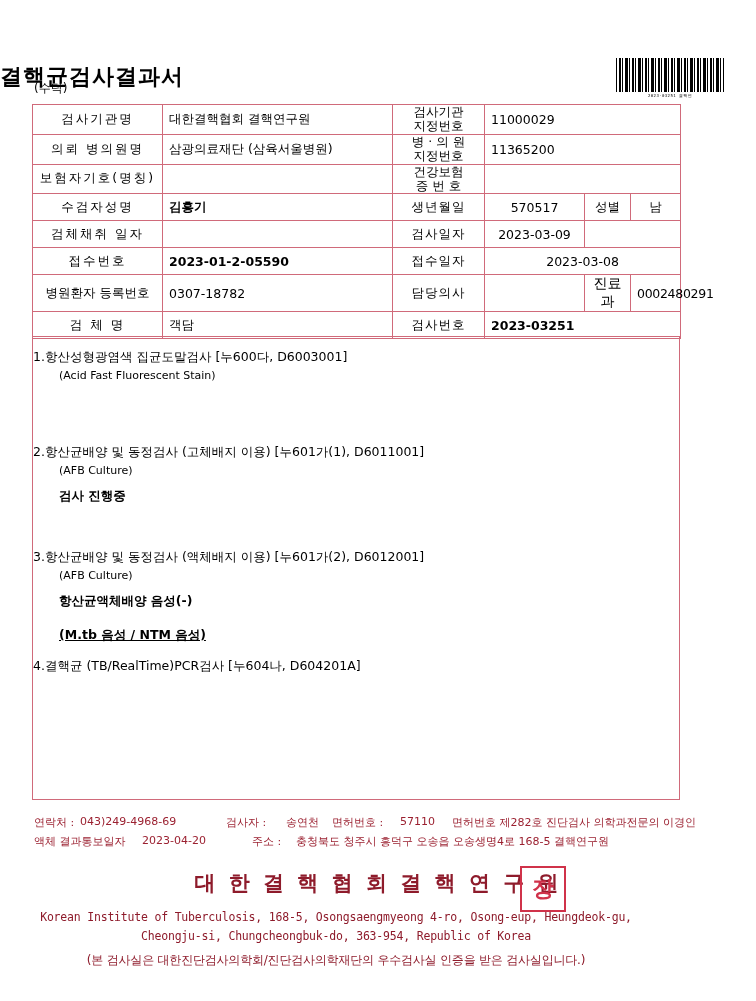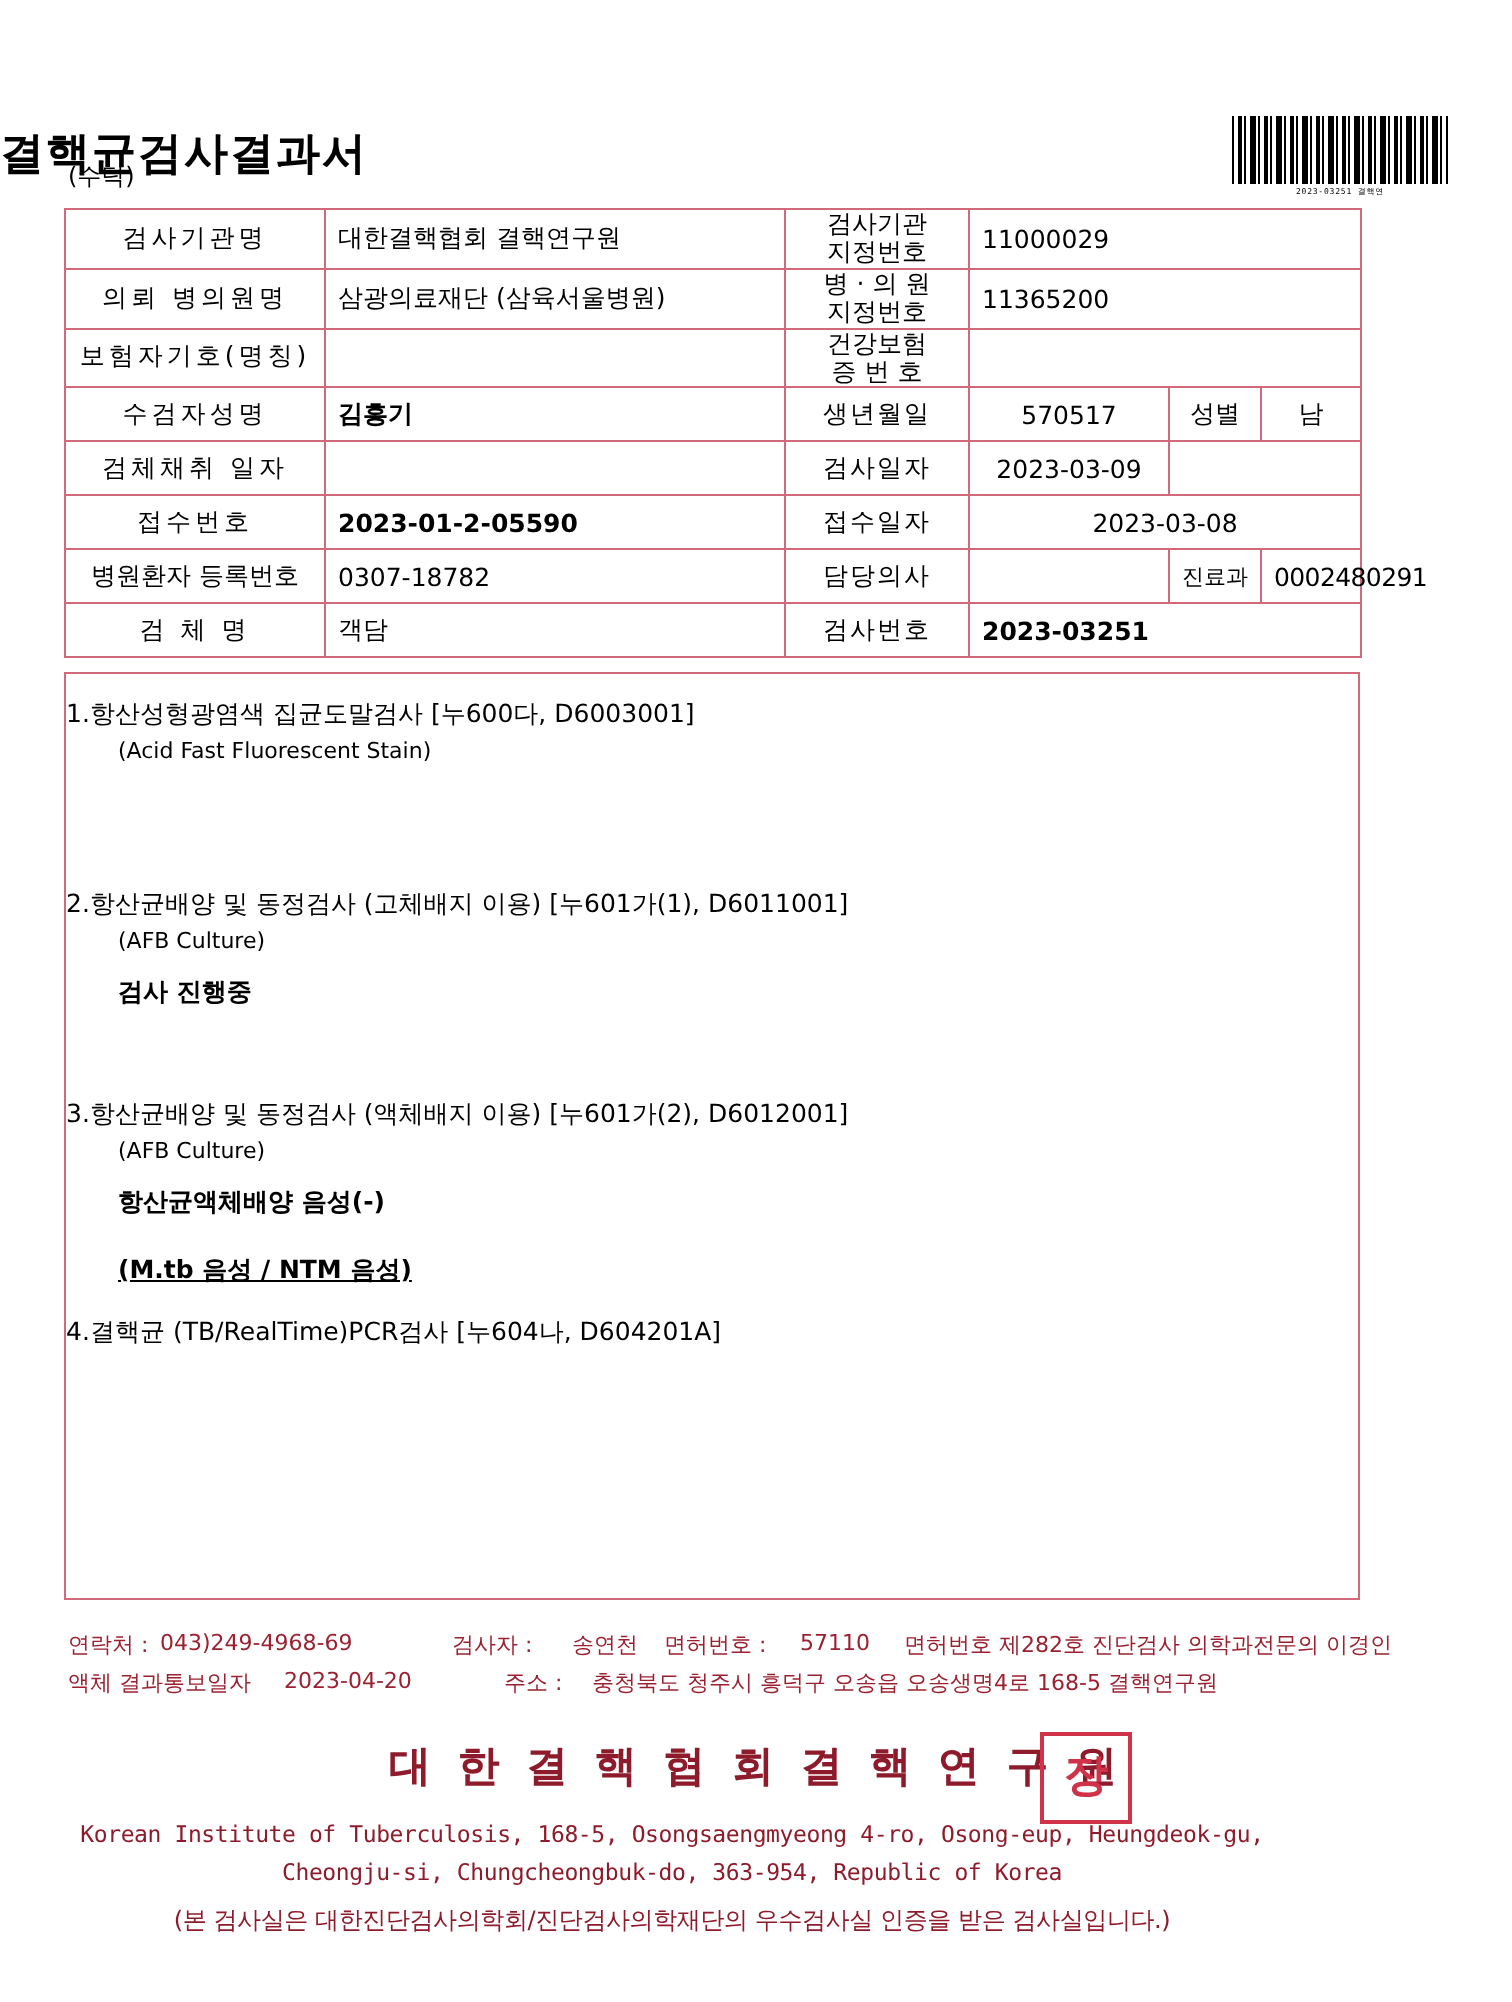--- a/index.html
+++ b/index.html
@@ -256,21 +256,21 @@
         <td class="lbl">접수번호</td>
         <td class="val bold">2023-01-2-05590</td>
         <td class="lbl" style="letter-spacing:1px;">접수일자</td>
         <td class="valc" colspan="3">2023-03-08</td>
       </tr>
       <tr>
         <td class="lbl" style="letter-spacing:0;">병원환자 등록번호</td>
         <td class="val">0307-18782</td>
         <td class="lbl" style="letter-spacing:1px;">담당의사</td>
         <td class="valc"></td>
-        <td class="lbl" style="letter-spacing:0;font-size:11px;">진료과</td>
+        <td class="lbl" style="letter-spacing:0;font-size:14px;">진료과</td>
         <td class="valc tiny">0002480291</td>
       </tr>
       <tr>
         <td class="lbl">검 체 명</td>
         <td class="val">객담</td>
         <td class="lbl" style="letter-spacing:1px;margin-left:20px;">검사번호</td>
         <td class="valc bold" colspan="3" style="text-align:left;">2023-03251</td>
       </tr>
     </tbody>
   </table>

